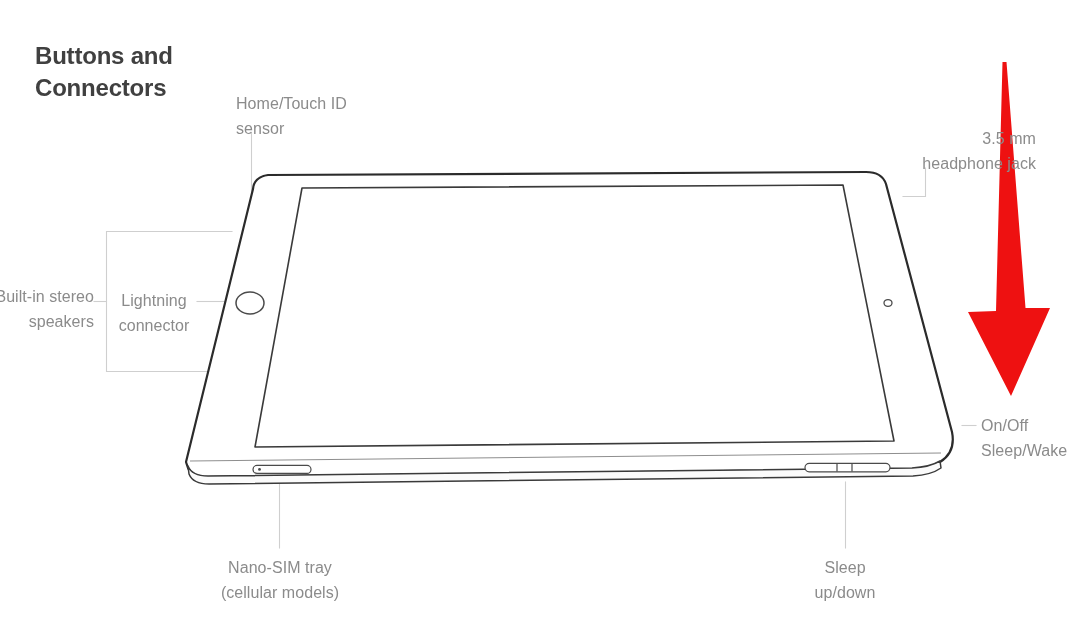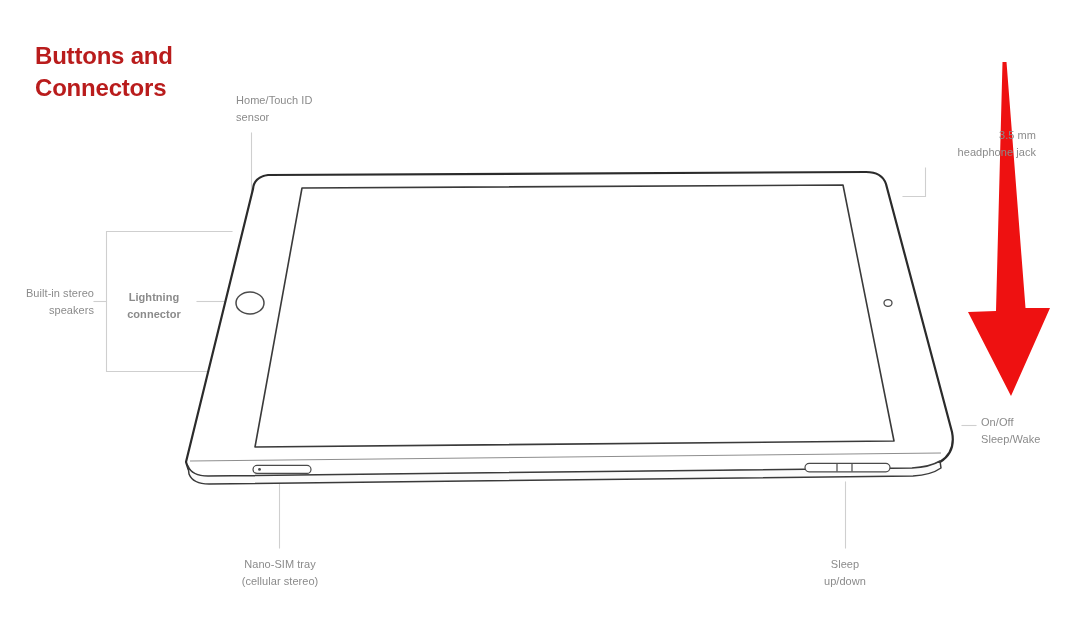--- a/index.html
+++ b/index.html
@@ -29,36 +29,36 @@
     height: 630px;
   }
   .page-title {
     position: absolute;
     left: 35px;
     top: 40px;
     width: 300px;
     font-size: 24px;
     font-weight: bold;
     line-height: 1.32;
-    color: #b91c1c;
+    color: #404040;
     letter-spacing: -0.2px;
     white-space: pre-line;
   }
   .callout {
     position: absolute;
-    font-size: 11px;
+    font-size: 16px;
     line-height: 1.55;
     color: #8b8b8b;
     white-space: pre-line;
     letter-spacing: 0.05px;
   }
   .cl-home      { left: 236px; top: 92px;  width: 150px; text-align: left; }
   .cl-jack      { left: 886px; top: 127px; width: 150px; text-align: right; }
   .cl-speakers  { left: -14px; top: 285px; width: 108px; text-align: right; }
-  .cl-lightning { left: 116px; top: 289px; width: 76px;  text-align: center; font-weight: bold; }
+  .cl-lightning { left: 116px; top: 289px; width: 76px;  text-align: center; }
   .cl-onoff     { left: 981px; top: 414px; width: 120px; text-align: left; }
   .cl-sim       { left: 190px; top: 556px; width: 180px; text-align: center; }
   .cl-volume    { left: 770px; top: 556px; width: 150px; text-align: center; }
 </style>
 </head>
 <body>
 
 <div id="stage">
 
   <svg id="diagram-svg" viewBox="0 0 1080 630">
@@ -146,17 +146,17 @@
 sensor</div>
   <div class="callout cl-jack">3.5 mm
 headphone jack</div>
   <div class="callout cl-speakers">Built-in stereo
 speakers</div>
   <div class="callout cl-lightning">Lightning
 connector</div>
   <div class="callout cl-onoff">On/Off
 Sleep/Wake</div>
   <div class="callout cl-sim">Nano-SIM tray
-(cellular stereo)</div>
+(cellular models)</div>
   <div class="callout cl-volume">Sleep
 up/down</div>
 
 </div>
 
 </body></html>

